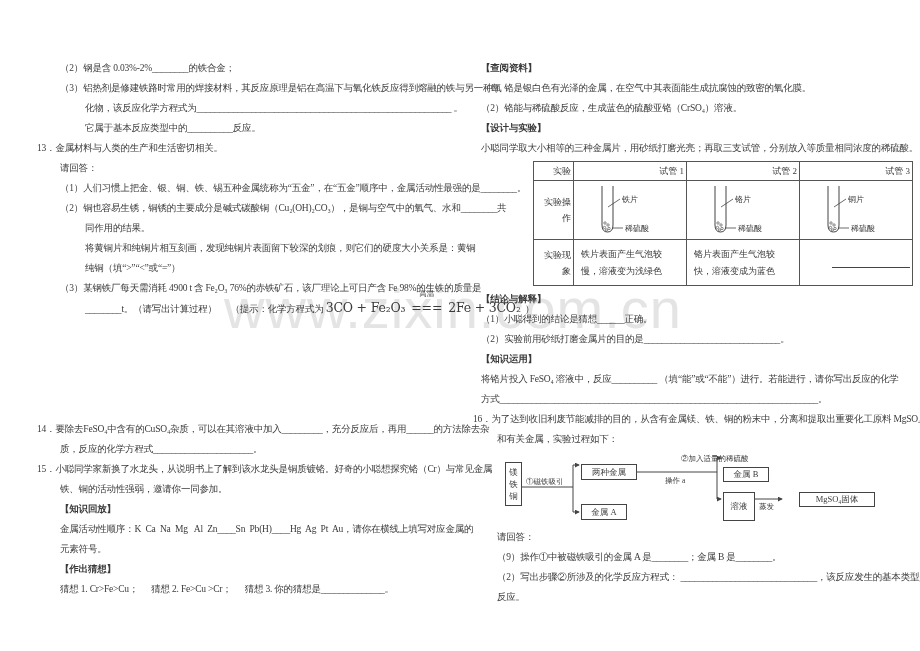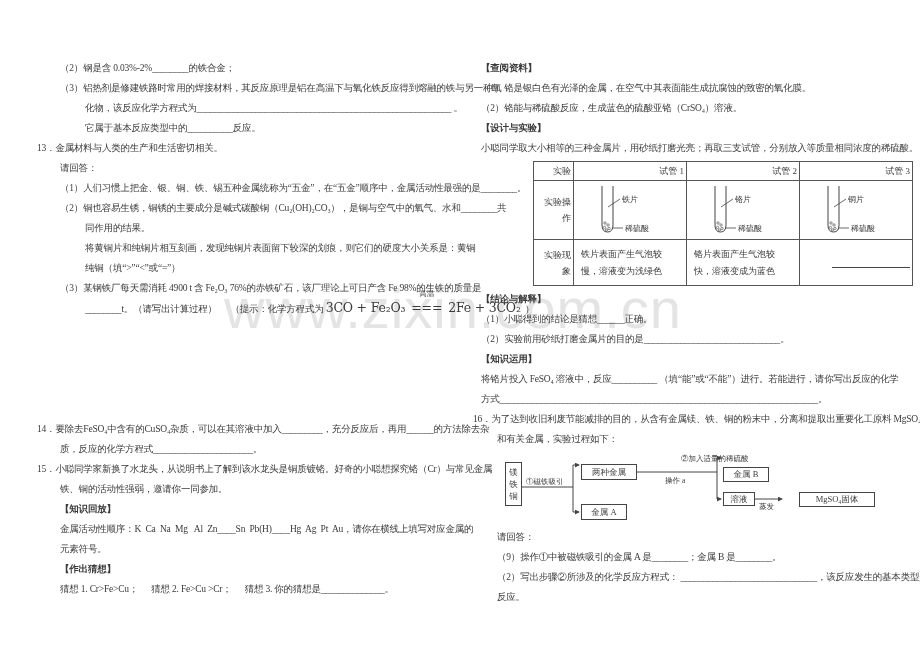--- a/index.html
+++ b/index.html
@@ -222,21 +222,21 @@
       <path d="M214 48 H218" fill="none" stroke="#444" stroke-width="1" marker-end="url(#arr)"></path>
       <path d="M252 48 H279" fill="none" stroke="#444" stroke-width="1" marker-end="url(#arr)"></path>
     </svg>
     <div class="fbox vert" style="left:2px;top:11px;width:17px;height:44px;">镁铁铜</div>
     <div class="flabel" style="left:23px;top:26px;">①磁铁吸引</div>
     <div class="fbox" style="left:78px;top:13px;width:56px;height:16px;">两种金属</div>
     <div class="fbox" style="left:78px;top:53px;width:46px;height:16px;">金属 A</div>
     <div class="flabel" style="left:138px;top:3px;margin-left:40px;">②加入适量的稀硫酸</div>
     <div class="flabel" style="left:162px;top:25px;">操作 a</div>
     <div class="fbox" style="left:220px;top:16px;width:46px;height:15px;">金属 B</div>
-    <div class="fbox" style="left:220px;top:41px;width:32px;height:14px;">溶液</div>
+    <div class="fbox" style="left:220px;top:41px;width:32px;height:29px;">溶液</div>
     <div class="flabel" style="left:256px;top:51px;">蒸发</div>
     <div class="fbox" style="left:296px;top:41px;width:76px;height:15px;">MgSO₄固体</div>
   </div>
 
   <div class="line ri1">请回答：</div>
   <div class="line ri1">（9）操作①中被磁铁吸引的金属 A 是________；金属 B 是________。</div>
   <div class="line ri1">（2）写出步骤②所涉及的化学反应方程式： ______________________________，该反应发生的基本类型是：</div>
   <div class="line ri1">反应。</div>
 </div>
 

